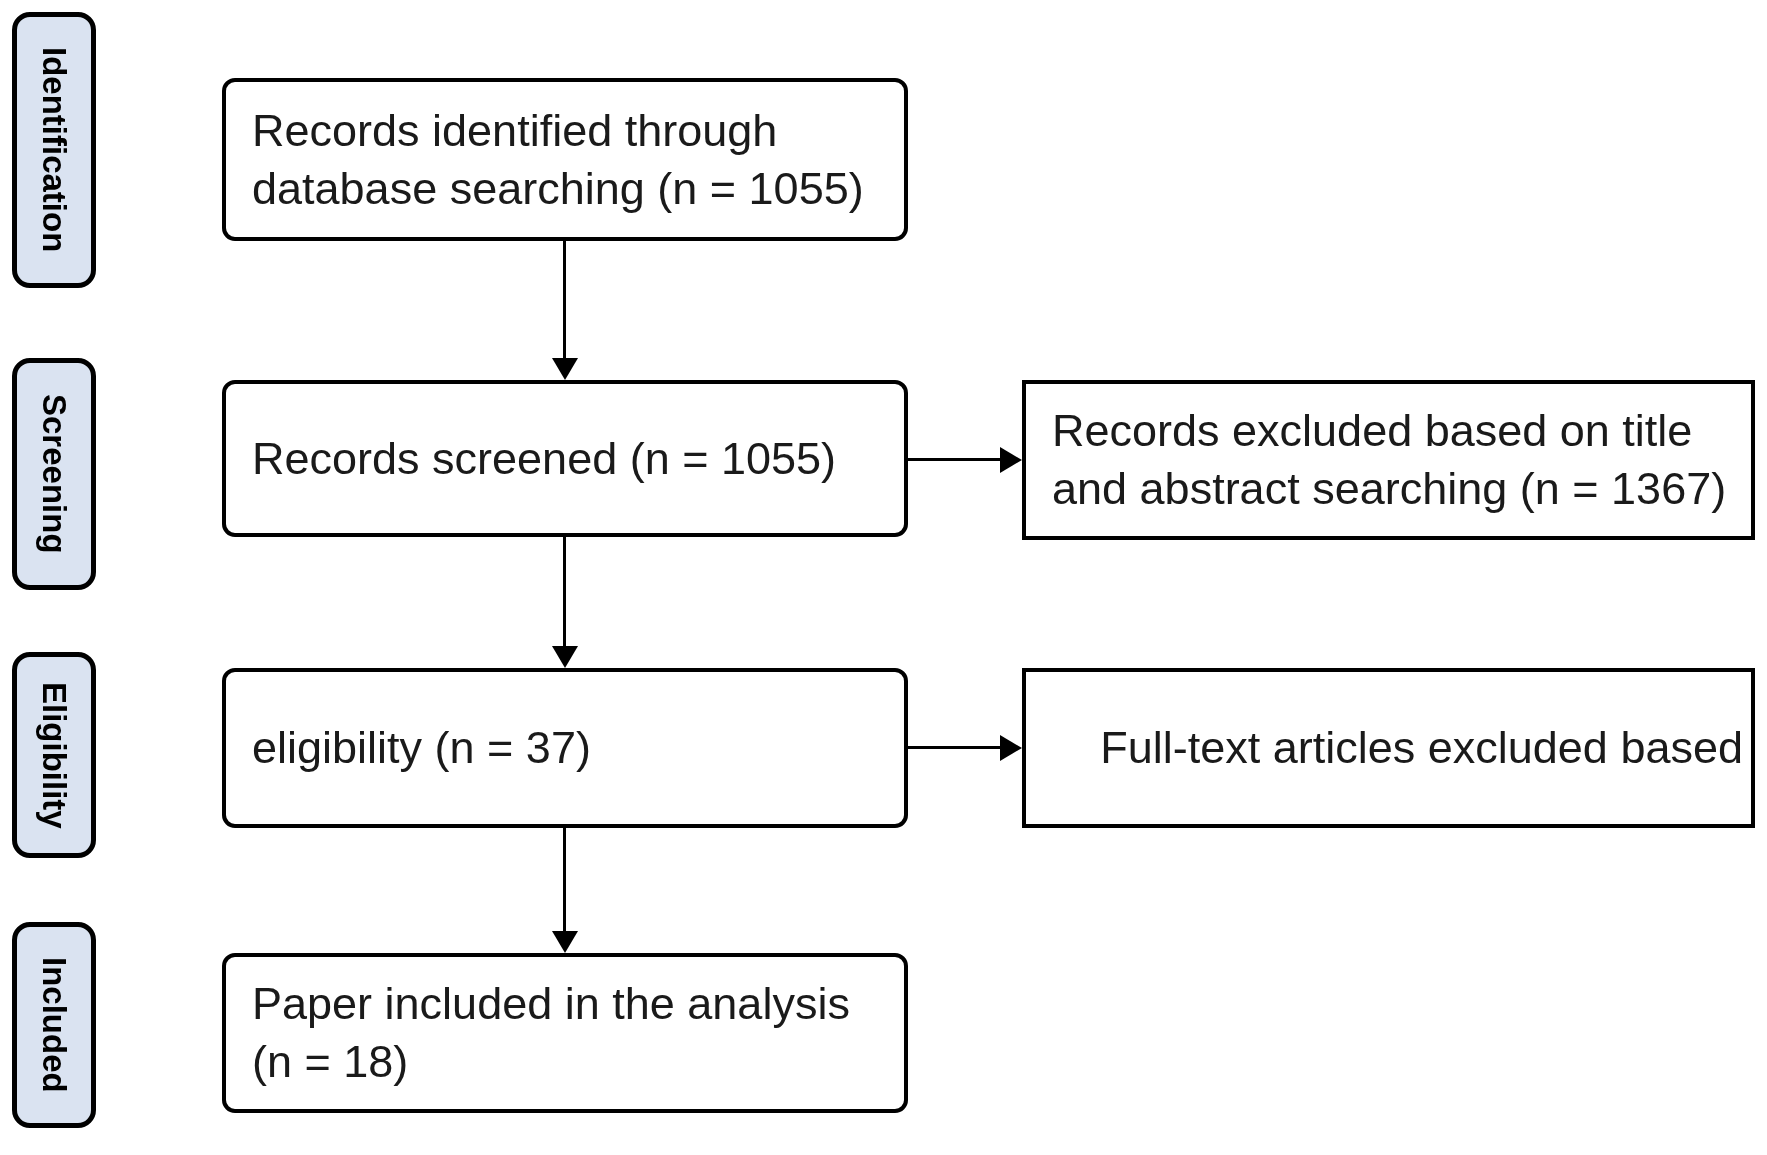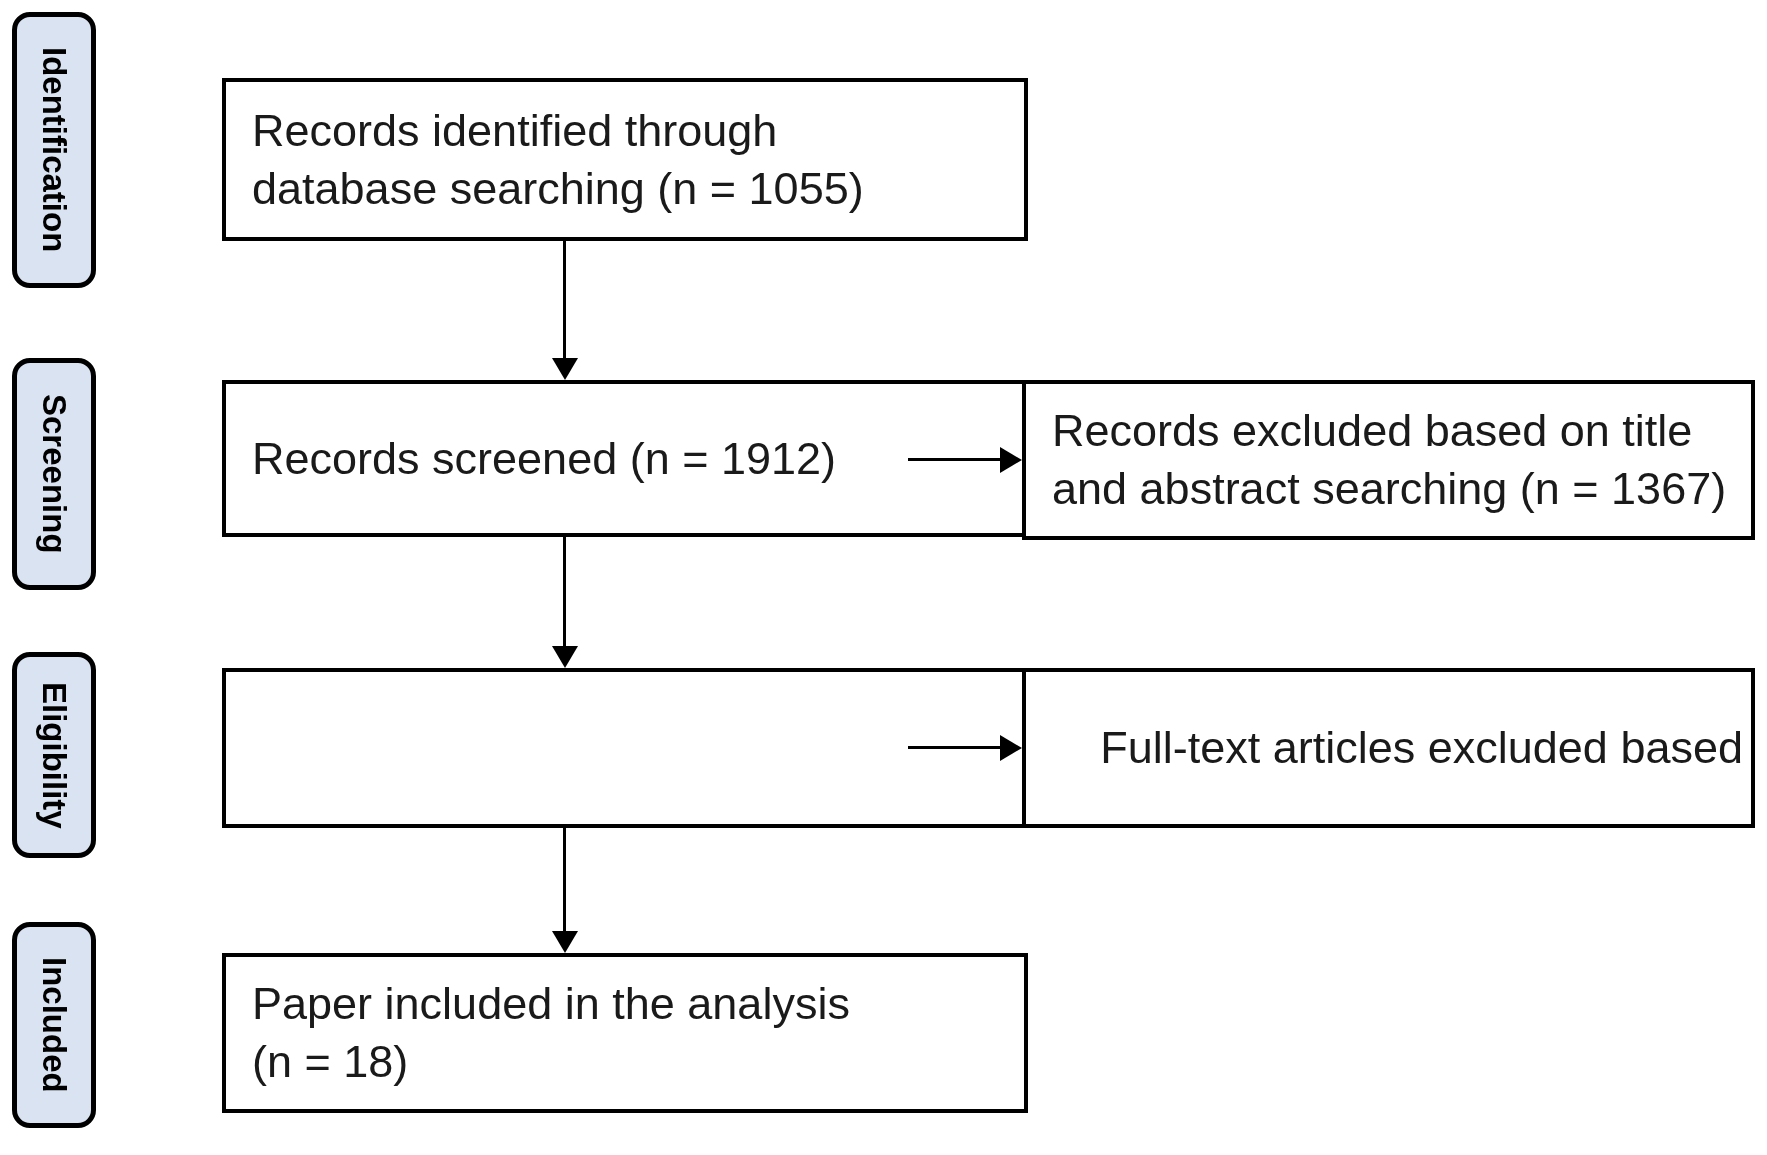--- a/index.html
+++ b/index.html
@@ -29,21 +29,21 @@
     color:#000;
   }
   .box{
     position:absolute;box-sizing:border-box;
     background:var(--box-fill);
     border:4px solid var(--border);
     display:flex;flex-direction:column;justify-content:center;
     padding-left:26px;padding-right:8px;
     font-size:45px;line-height:58px;
   }
-  .flow{left:222px;width:806px;}
+  .flow{left:222px;width:686px;border-radius:13px;}
   .excl{left:1022px;width:733px;}
   .arrow-v{position:absolute;left:552px;width:26px;}
   .arrow-v .line{position:absolute;left:11px;top:0;width:3px;background:var(--border);}
   .arrow-v .head{
     position:absolute;left:0;width:0;height:0;
     border-left:13px solid transparent;border-right:13px solid transparent;
     border-top:22px solid var(--border);
   }
   .arrow-h{position:absolute;left:908px;width:114px;height:26px;}
   .arrow-h .line{position:absolute;left:0;top:11px;width:94px;height:3px;background:var(--border);}
@@ -71,24 +71,25 @@
   <div class="stage" style="top:922px;height:206px;">
     <span class="stage-text">Included</span>
   </div>
 
   <div class="box flow" style="top:78px;height:163px;">
     <div class="l">Records identified through</div>
     <div class="l">database searching (n = 1055)</div>
   </div>
 
   <div class="box flow" style="top:380px;height:157px;">
-    <div class="l">Records screened (n = 1912)</div>
+    <div class="l">Records screened (n = 1055)</div>
   </div>
 
   <div class="box flow" style="top:668px;height:160px;">
+    <div class="l">eligibility (n = 37)</div>
   </div>
 
   <div class="box flow" style="top:953px;height:160px;">
     <div class="l">Paper included in the analysis</div>
     <div class="l">(n = 18)</div>
   </div>
 
   <div class="box excl" style="top:380px;height:160px;">
     <div class="l">Records excluded based on title</div>
     <div class="l">and abstract searching (n = 1367)</div>

